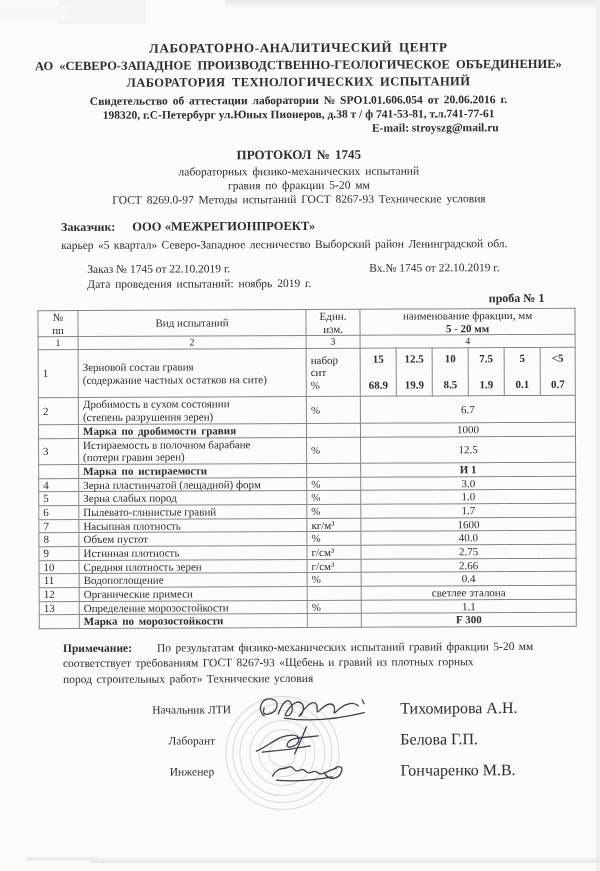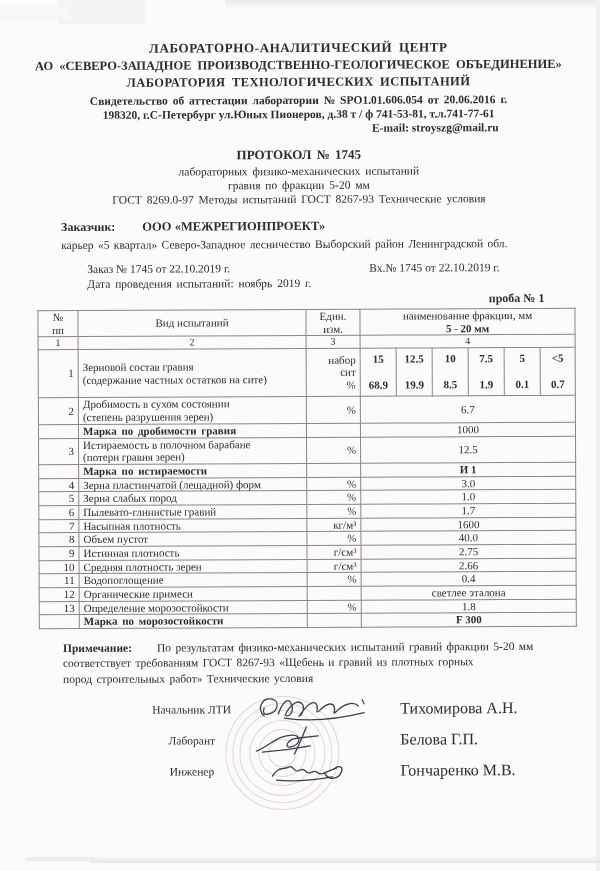--- a/index.html
+++ b/index.html
@@ -8,21 +8,21 @@
     --border:#8b8684;
     --stamp:rgba(168,146,156,0.35);
     --sig:#3f3d4f;
   }
   *{margin:0;padding:0;box-sizing:border-box;}
   body{background:#e9e9e9;font-family:"Liberation Serif","DejaVu Serif",serif;}
   .page{position:relative;width:600px;height:871px;background:var(--paper);color:var(--ink);overflow:hidden;margin:0 auto;}
   .content{position:absolute;inset:0;transform:rotate(-0.25deg);}
   .pre{white-space:pre-line;}
   .b{font-weight:bold;}
-  .c{text-align:right;}
+  .c{text-align:left;}
 
   
   .shade-top{position:absolute;right:0;top:0;width:375px;height:9px;background:linear-gradient(to bottom,#e9e7e7,rgba(233,231,231,0));}
   .shade-topleft{position:absolute;left:58px;top:0;width:88px;height:24px;background:#f5f4f4;}
   .shade-topleft2{position:absolute;left:0;top:6px;width:70px;height:14px;background:#f8f7f7;}
   .edge-right{position:absolute;right:0;top:0;width:4px;height:100%;background:#f2f1f0;}
   .shade-bottom{position:absolute;left:90px;bottom:8px;width:510px;height:7px;background:linear-gradient(to top,#e6e5e5,rgba(230,229,229,0));}
   .shade-bottom2{position:absolute;left:26px;bottom:10px;width:72px;height:4px;background:#eeedec;}
 
   
@@ -34,21 +34,21 @@
   .addr{font-size:11.5px;font-weight:bold;text-align:center;margin-top:2px;}
   .email{font-size:11.5px;font-weight:bold;text-align:right;padding-right:100px;margin-top:2px;}
 
   
   .title{text-align:center;margin-top:13px;word-spacing:2px;}
   .title-main{font-size:13px;font-weight:bold;}
   .title-sub{font-size:11.5px;margin-top:2px;}
 
   
   .customer{margin:14px 0 0 62px;font-size:12px;}
-  .customer .cname{font-weight:bold;font-size:12.5px;margin-left:24px;}
+  .customer .cname{font-weight:bold;font-size:12.5px;margin-left:14px;}
   .customer .clabel{font-weight:bold;}
   .quarry{margin:4px 0 0 62px;font-size:11.5px;word-spacing:1.5px;}
   .order{margin-top:12px;font-size:11.5px;}
   .order-row{display:flex;margin-left:88px;}
   .order-no{width:282px;}
   .order-date{margin:3px 0 0 88px;word-spacing:2px;}
   .sample{font-weight:bold;font-size:12px;text-align:right;padding-right:55px;margin-top:3px;}
 
   
   table.t{margin:2px 0 0 38px;width:537px;border-collapse:collapse;font-size:11px;table-layout:fixed;}
@@ -290,21 +290,21 @@
       <tr class="r1">
         <td class="c">12</td>
         <td>Органические примеси</td>
         <td></td>
         <td colspan="6" class="val">светлее эталона</td>
       </tr>
       <tr class="r1">
         <td class="c">13</td>
         <td>Определение морозостойкости</td>
         <td class="c">%</td>
-        <td colspan="6" class="val">1.8</td>
+        <td colspan="6" class="val">1.1</td>
       </tr>
       <tr class="mk">
         <td></td>
         <td class="mklabel">Марка по морозостойкости</td>
         <td></td>
         <td colspan="6" class="val b">F 300</td>
       </tr>
     </tbody>
       </table>
 

